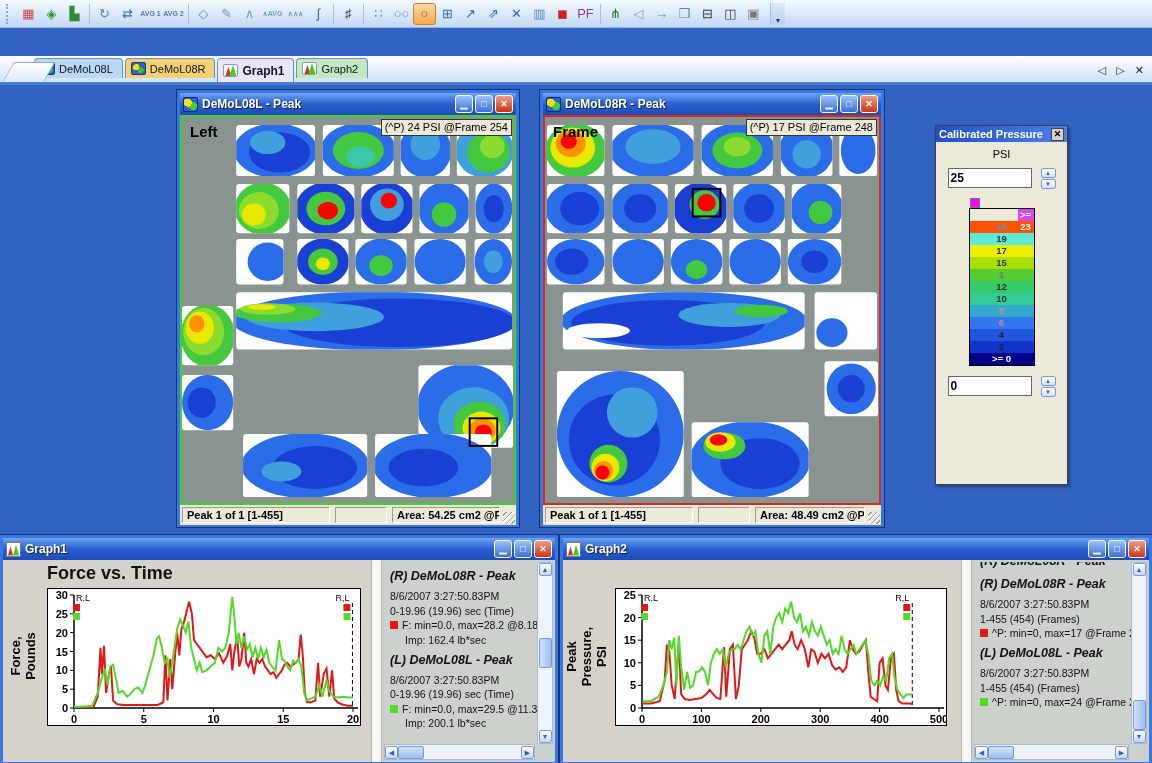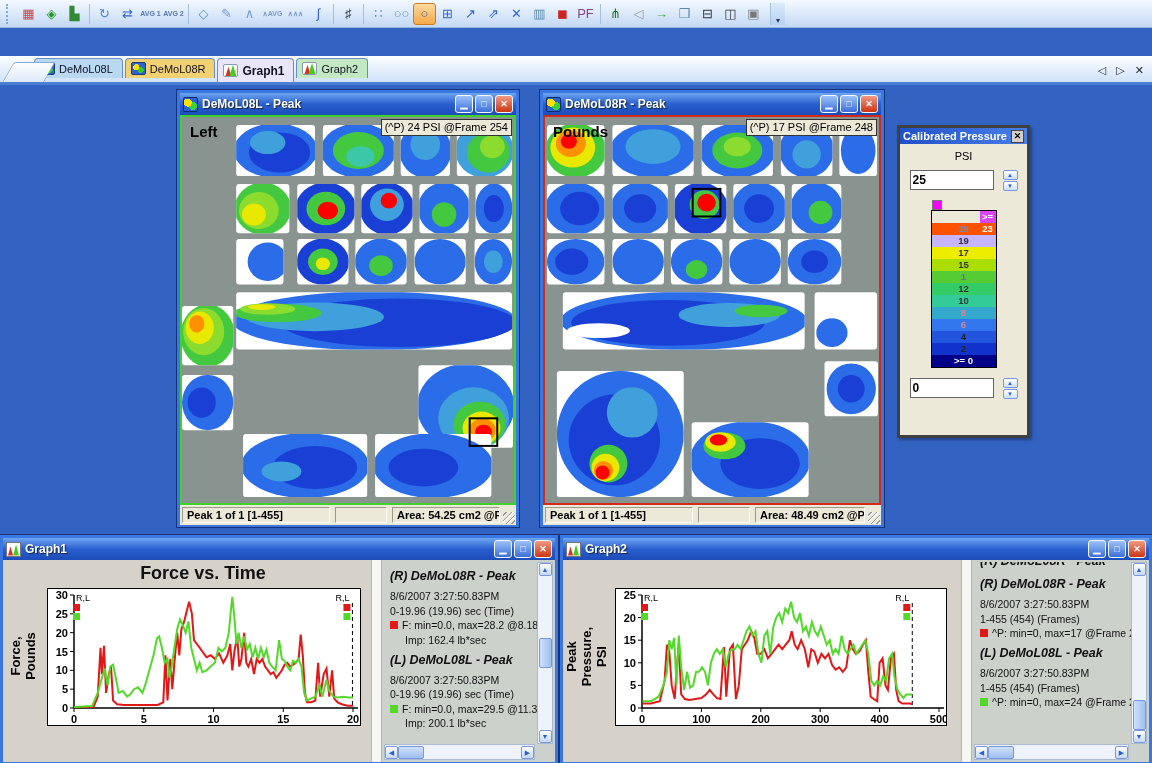--- a/index.html
+++ b/index.html
@@ -70,42 +70,42 @@
   .overlay-label{position:absolute;right:2px;top:2px;background:#ece9d8;border:1px solid #333;
     font-size:11px;padding:0 3px;line-height:15px;white-space:nowrap}
   .statusbar{height:20px;background:#ece9d8;display:flex;align-items:center;gap:5px;
     padding:1px 16px 1px 2px;font-size:11px;font-weight:bold;position:relative;box-sizing:border-box}
   .status-cell{border:1px solid;border-color:#9a9a8a #ffffff #ffffff #9a9a8a;height:16px;
     line-height:14px;padding:0 4px;box-sizing:border-box;white-space:nowrap;overflow:hidden}
   .sc1{width:148px}.sc2{width:52px}.sc3{flex:1}
   .grip{position:absolute;right:1px;bottom:1px;width:12px;height:12px;
     background:repeating-linear-gradient(135deg,transparent 0 2px,#999 2px 3px,#fff 3px 4px)}
   
-  .calib{position:absolute;left:897px;top:125px;width:133px;height:313px;background:#ece9d8;
-    border:3px solid #404040;box-shadow:2px 2px 3px rgba(0,0,0,.35);box-sizing:border-box}
+  .calib{position:absolute;left:935px;top:125px;width:133px;height:360px;background:#ece9d8;
+    border:1px solid #404040;box-shadow:2px 2px 3px rgba(0,0,0,.35);box-sizing:border-box}
   .calib-title{height:16px;background:linear-gradient(90deg,#2050c8,#4a80e8);color:#fff;
     font-size:11px;font-weight:bold;display:flex;align-items:center;justify-content:space-between;padding:0 3px}
   .calib-x{width:13px;height:13px;background:#d6d2ca;border:1px solid #444;font-size:9px;
     line-height:11px;text-align:center;color:#000;box-sizing:border-box}
   .calib-body{padding:4px 6px;display:flex;flex-direction:column;align-items:center}
   .psi{font-size:11px;margin:2px 0 8px}
   .val-row{display:flex;align-items:center;gap:9px;margin-bottom:2px}
   input.val{width:78px;height:18px;border:1px solid #666;font:bold 12px "Liberation Sans",sans-serif;
     padding:0 2px;background:#fff}
   .spin{width:15px;height:20px;display:flex;flex-direction:column;gap:1px}
   .spin span{flex:1;background:linear-gradient(#ffffff,#cfe0fb);border:1px solid #7a96df;
     border-radius:2px;font-size:6px;color:#2a5fd0;text-align:center;line-height:8px}
   .sat-row{width:64px;margin:8px 0 0}
   .sat-sq{display:block;width:10px;height:10px;border:1px solid #777;box-sizing:border-box}
   .scale{width:64px;border:1px solid #000;margin:0 0 10px}
   .scale-band{height:12px;font-size:9.5px;font-weight:bold;text-align:center;line-height:12px;color:#333}
   
   .gcontent{display:flex;height:202px}
   .plot-pane{position:relative;background:#d6d2ca;flex:none}
-  .plot-title{position:absolute;top:3px;text-align:center;font-size:18px;font-weight:bold;color:#111}
+  .plot-title{position:absolute;top:3px;text-align:left;font-size:18px;font-weight:bold;color:#111}
   .ylab{position:absolute;top:28px;display:flex;align-items:center;justify-content:center;overflow:visible}
   .ylab span{display:block;transform:rotate(-90deg);font-weight:bold;font-size:13px;
     white-space:pre-line;text-align:center;width:140px;line-height:15px}
   .plot-box{position:absolute;top:28px;background:#fff;border:1px solid #000}
   .xlab{position:absolute;top:172px;text-align:center;font-weight:bold;font-size:12px}
   .splitter{width:9px;background:#f6f6f2;border-left:1px solid #b8b4a8;border-right:1px solid #b8b4a8;flex:none}
   .legend{flex:1;position:relative;background:#ccd1cc;padding:2px 22px 18px 8px;overflow:hidden;
     font-size:10.5px;color:#111}
   .info-h{font-size:12.5px;font-weight:bold;font-style:italic;margin:7px 0 7px;white-space:nowrap}
   .info-line{margin:2.5px 0;white-space:nowrap}
@@ -624,21 +624,21 @@
         <rect x="148" y="310" width="118" height="76" rx="3" fill="#ffffff"></rect>
         <g clip-path="url(#map-right-c19)">
           <ellipse cx="207" cy="348" rx="60.77" ry="39.14" fill="#2b6ce8"></ellipse>
           <ellipse cx="217" cy="352" rx="40.120000000000005" ry="25.840000000000003" fill="#1a3fd4"></ellipse>
           <ellipse cx="181" cy="334" rx="21.24" ry="13.68" fill="#44c840"></ellipse>
           <ellipse cx="177" cy="330" rx="15.34" ry="9.88" fill="#e8e800"></ellipse>
           <ellipse cx="175" cy="328" rx="8.85" ry="5.7" fill="#ff0000"></ellipse>
         </g>
         <rect x="149" y="73" width="28" height="28" fill="none" stroke="#000" stroke-width="2"></rect>
       </svg>
-    <span class="side-label">Pounds</span>
+    <span class="side-label">Frame</span>
     <span class="overlay-label">(^P) 17 PSI @Frame 248</span>
   </div>
   <div class="statusbar">
     <span class="status-cell sc1">Peak 1 of 1 [1-455]</span>
     <span class="status-cell sc2"></span>
     <span class="status-cell sc3">Area: 48.49 cm2 @Peak</span>
     <span class="grip"></span>
   </div>
 </div>
 
@@ -654,22 +654,22 @@
       <span class="spin">
         <span>▲</span>
         <span>▼</span>
       </span>
     </div>
     <div class="sat-row">
       <span class="sat-sq" id="sat-sq" style="background: rgb(255, 0, 255);"></span>
     </div>
     <div class="scale" id="color-scale">
         <div class="scale-band" style="background: #d946ef; color: rgb(255, 255, 255); margin-left: 48px;">&gt;= 23</div>
-        <div class="scale-band" style="background: rgb(255, 82, 0); color: rgb(119, 136, 170);">29</div>
-        <div class="scale-band" style="background: #c4b5fd;">19</div>
+        <div class="scale-band" style="background: rgb(255, 82, 0); color: rgb(119, 136, 170);">18</div>
+        <div class="scale-band" style="background: #5eead4;">19</div>
         <div class="scale-band" style="background: rgb(237, 237, 0);">17</div>
         <div class="scale-band" style="background: rgb(170, 221, 0);">15</div>
         <div class="scale-band" style="background: rgb(85, 204, 51); color: rgb(102, 119, 136);">1</div>
         <div class="scale-band" style="background: rgb(51, 204, 102);">12</div>
         <div class="scale-band" style="background: rgb(51, 204, 153);">10</div>
         <div class="scale-band" style="background: rgb(51, 170, 204); color: rgb(204, 136, 153);">8</div>
         <div class="scale-band" style="background: rgb(51, 119, 238); color: rgb(204, 136, 153);">6</div>
         <div class="scale-band" style="background: rgb(34, 85, 221); color: rgb(34, 34, 34);">4</div>
         <div class="scale-band" style="background: rgb(17, 51, 204); color: rgb(34, 34, 34);">2</div>
         <div class="scale-band" style="background: rgb(0, 0, 136); color: rgb(255, 255, 255);">&gt;= 0</div>

